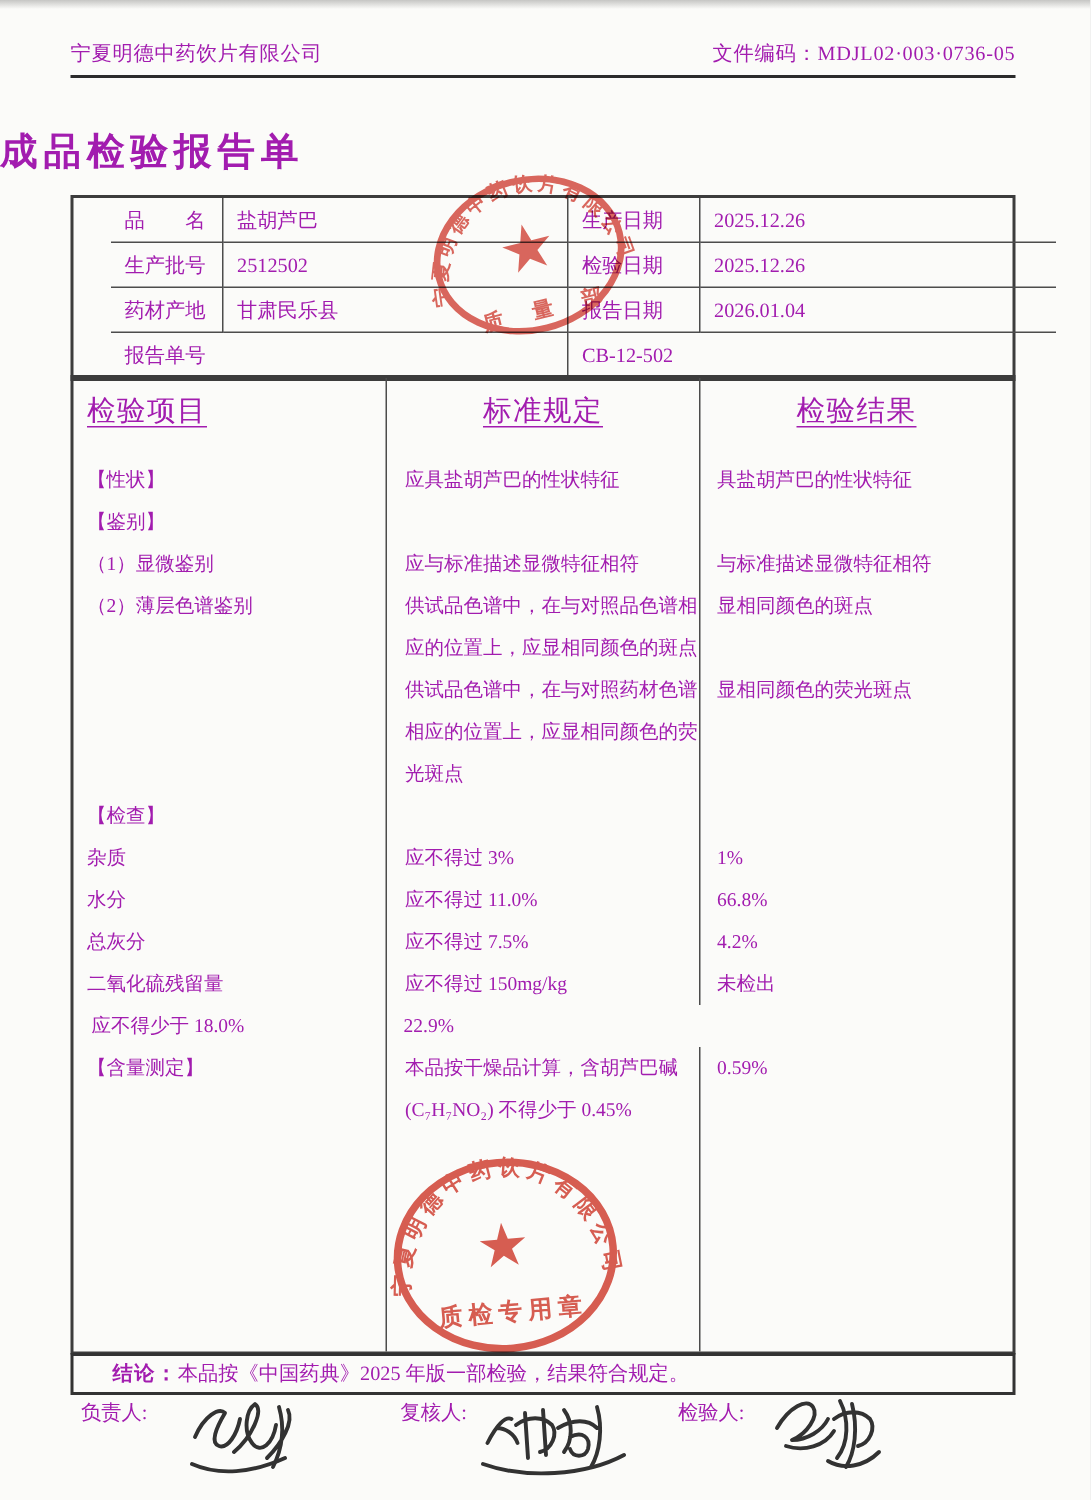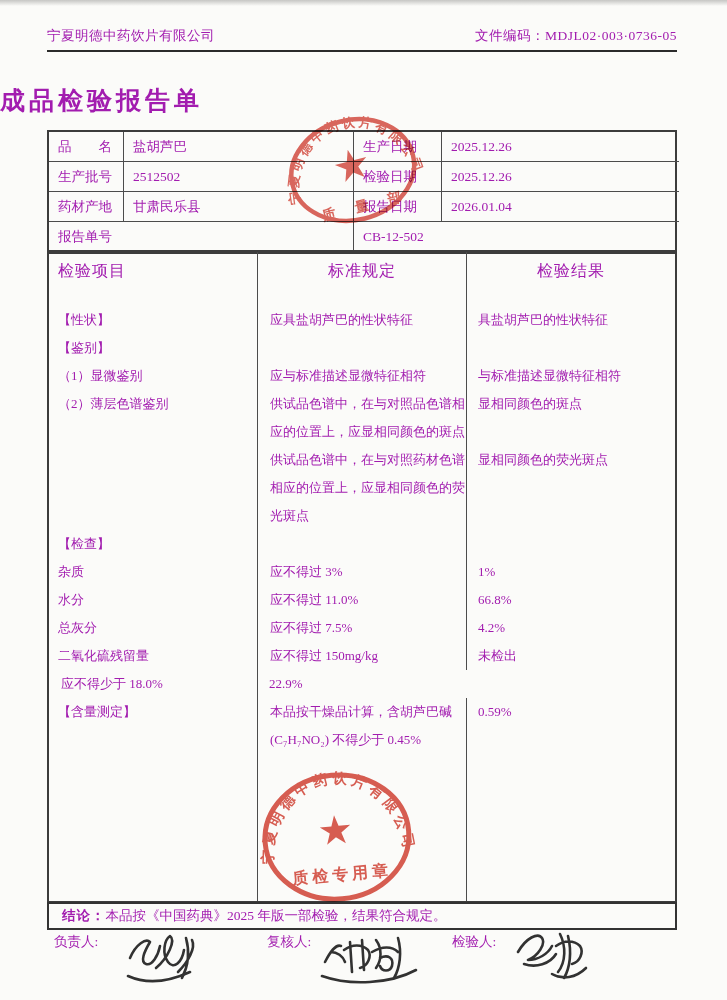--- a/index.html
+++ b/index.html
@@ -24,41 +24,42 @@
     position:absolute; top:84px; left:0; width:727px; text-align:left;
     font-size:25px; font-weight:bold; letter-spacing:4px;
   }
 
   
   .info-grid {
     position:absolute; left:47px; top:130px; width:630px;
     display:grid; grid-template-columns:75px 230px 88px 237px;
     grid-auto-rows:30px; border:2px solid #3c3c3c; background:transparent;
     font-size:13.5px;
+    padding-left:25px;
   }
   .info-grid .cl {
     border-right:1px solid #4c4c4c; border-bottom:1px solid #4c4c4c;
     display:flex; align-items:center; padding:0 9px; white-space:nowrap;
   }
   .info-grid .lastcol { border-right:none; }
   .info-grid .lastrow { border-bottom:none; }
   .info-grid .span2a { grid-column:1 / span 2; }
   .info-grid .span2b { grid-column:3 / span 2; border-right:none; }
   .jlabel { justify-content:space-between; }
 
   
   .main-table {
     position:absolute; left:47px; top:250px; width:630px; height:653px;
     border:2px solid #3c3c3c; display:flex; flex-direction:column;
     font-size:13px;
   }
   .thead { display:flex; height:54px; flex:none; }
   .th {
-    padding-top:9px; text-underline-offset:4px;
-    letter-spacing:1px; font-size:16px;
+    padding-top:9px; text-decoration:underline; text-underline-offset:4px;
+    letter-spacing:1px; font-size:19px;
   }
   .col1 { width:209px; border-right:1px solid #4c4c4c; }
   .col2 { width:209px; border-right:1px solid #4c4c4c; }
   .col3 { flex:1; }
   .th.col1 { text-align:left; padding-left:9px; }
   .th.col2, .th.col3 { text-align:center; }
   .tbody { display:flex; flex-direction:column; flex:1; }
   .trow { display:flex; min-height:28px; flex:none; }
   .trow.filler { flex:1; }
   .tc { line-height:28px; white-space:nowrap; }
@@ -69,21 +70,21 @@
 
   
   .stamp { position:absolute; mix-blend-mode:multiply; pointer-events:none; }
   .stamp-top { left:277px; top:109px; transform:rotate(-14deg); opacity:.82; }
   .stamp-bottom { left:254px; top:767px; transform:rotate(-5deg); opacity:.88; }
 
   
   .conclusion {
     position:absolute; left:47px; top:902px; width:630px; height:28px;
     border:2px solid #333; display:flex; align-items:center;
-    padding-left:13px; font-size:13.5px; background:transparent; white-space:nowrap;
+    padding-left:26px; font-size:13.5px; background:transparent; white-space:nowrap;
   }
   .conclusion .clabel { font-weight:bold; letter-spacing:1px; }
 
   
   .sign-row { position:absolute; left:47px; top:933px; width:630px; height:22px; font-size:13.5px; }
   .sign-label { position:absolute; white-space:nowrap; }
   .sl-resp { left:7px; }
   .sl-rev  { left:220px; }
   .sl-insp { left:405px; }
   .sig-svg { position:absolute; left:0; top:898px; pointer-events:none; }

